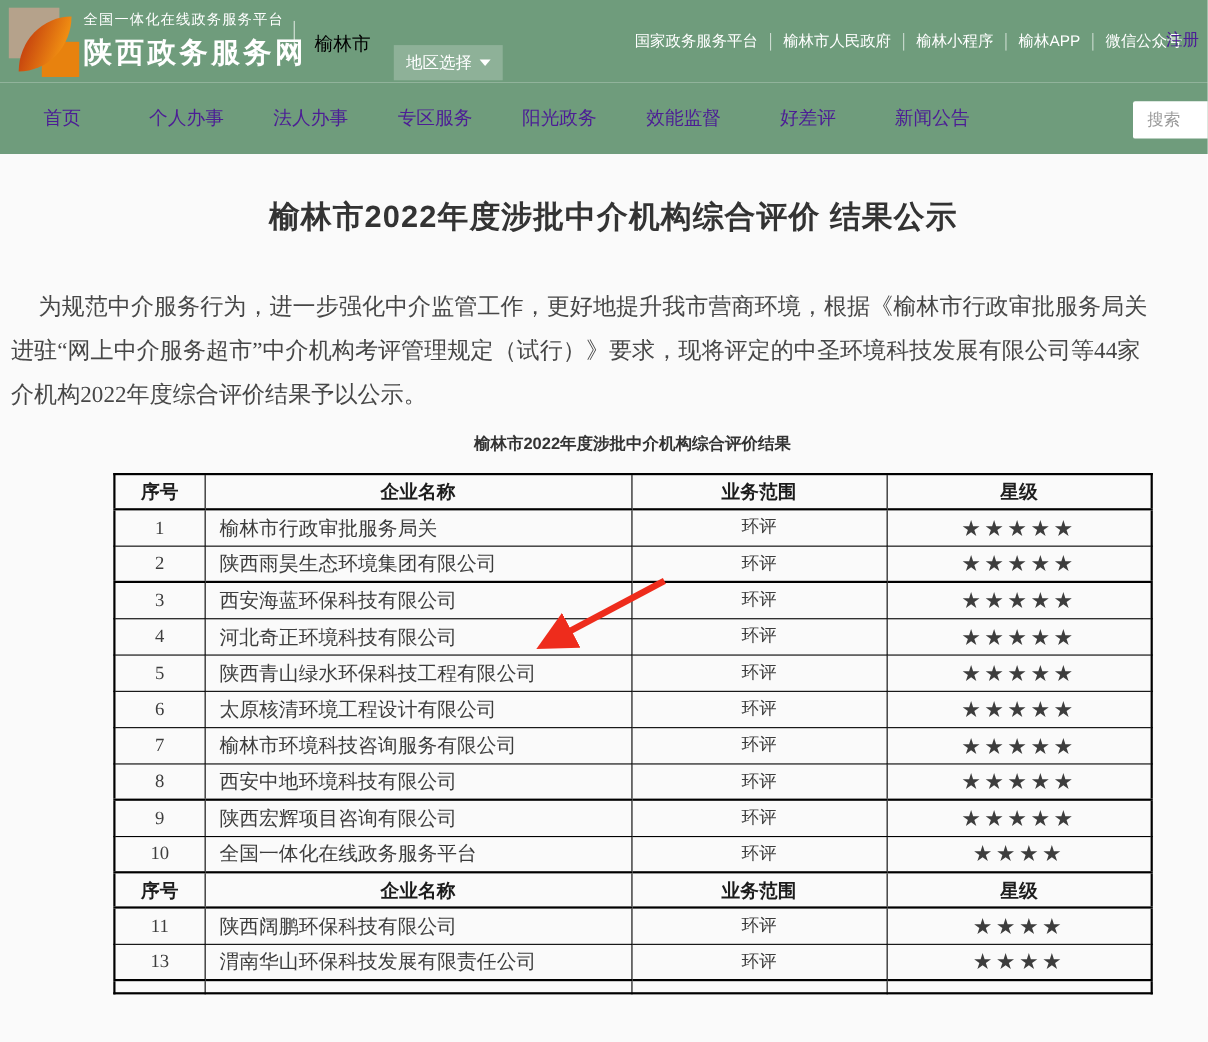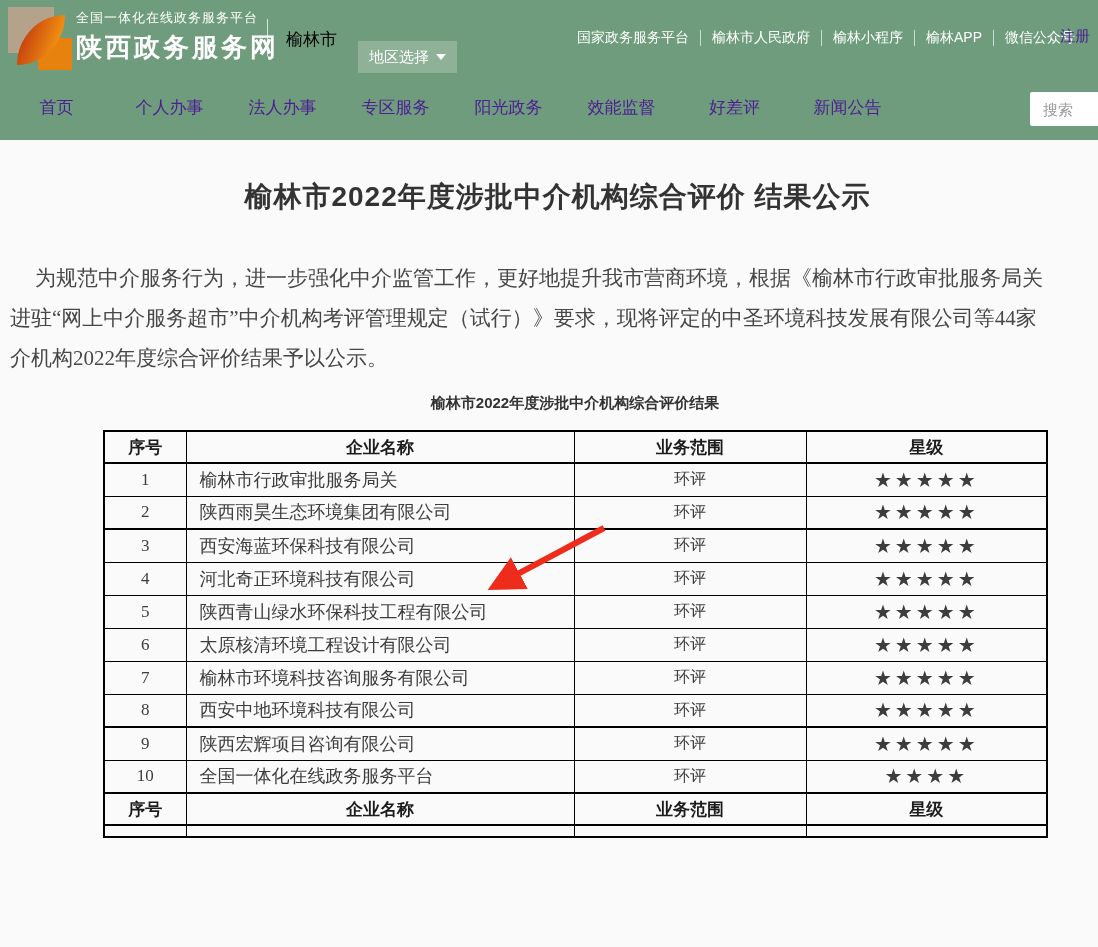--- a/index.html
+++ b/index.html
@@ -196,20 +196,32 @@
             <td class="c-name">全国一体化在线政务服务平台</td>
             <td class="c-scope">环评</td>
             <td class="c-stars">★★★★</td>
           </tr>
           <tr class="thick-top">
             <th>序号</th>
             <th>企业名称</th>
             <th>业务范围</th>
             <th>星级</th>
           </tr>
+          <tr>
+            <td class="c-no">11</td>
+            <td class="c-name">陕西阔鹏环保科技有限公司</td>
+            <td class="c-scope">环评</td>
+            <td class="c-stars">★★★★</td>
+          </tr>
+          <tr>
+            <td class="c-no">13</td>
+            <td class="c-name">渭南华山环保科技发展有限责任公司</td>
+            <td class="c-scope">环评</td>
+            <td class="c-stars">★★★★</td>
+          </tr>
           <tr class="thick-top partial">
             <td></td>
             <td></td>
             <td></td>
             <td></td>
           </tr>
         </tbody>
       </table>
   </div>
 

